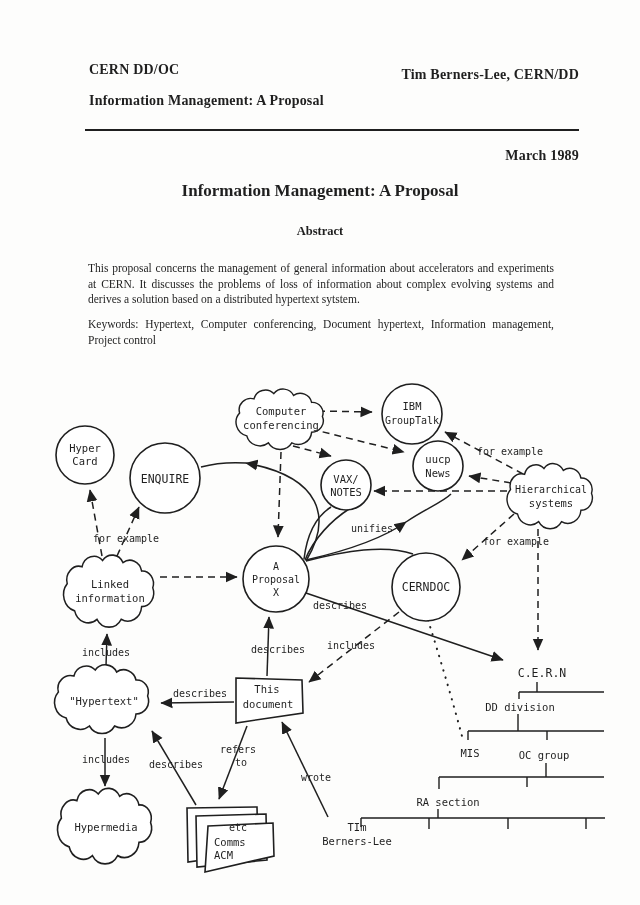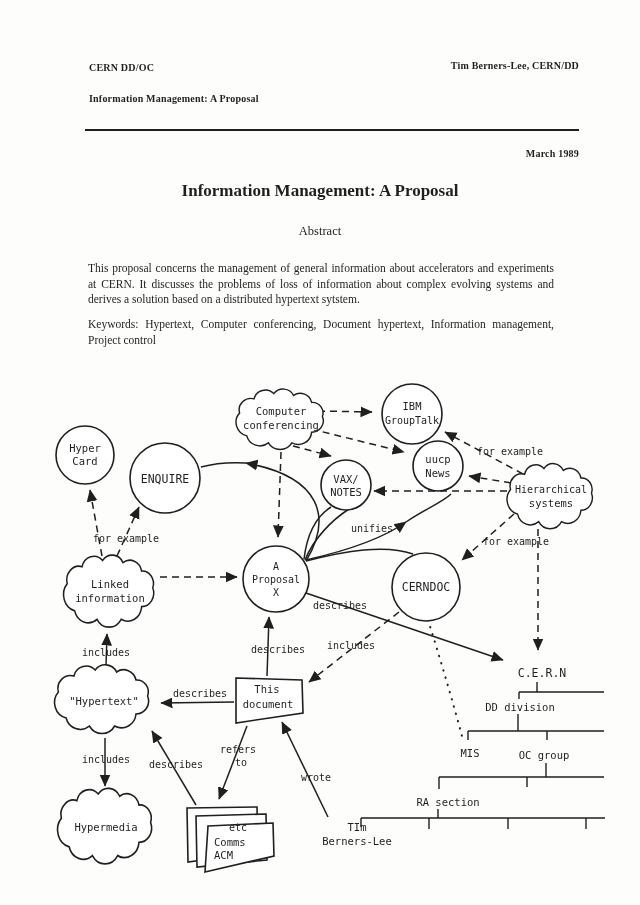--- a/index.html
+++ b/index.html
@@ -4,43 +4,43 @@
 <style>
   :root { --ink:#1f1f1f; --paper:#fdfdfc; }
   * { margin:0; padding:0; box-sizing:border-box; }
   html,body { width:640px; height:905px; }
   body {
     position:relative; width:640px; height:905px;
     background:var(--paper); color:var(--ink);
     font-family:"Liberation Serif", serif; overflow:hidden;
   }
   .abs { position:absolute; }
-  .hdr { font-weight:bold; font-size:10px; letter-spacing:.2px; }
+  .hdr { font-weight:bold; font-size:14px; letter-spacing:.2px; }
   .title { width:640px; text-align:center; font-weight:bold; font-size:17px; }
-  .abstract-h { width:640px; text-align:center; font-weight:normal; font-size:12.5px; }
+  .abstract-h { width:640px; text-align:center; font-weight:bold; font-size:12.5px; }
   .body-text { width:466px; font-size:11.5px; line-height:15.5px; text-align:justify;font-family:Liberation Serif, serif; }
   .rule { background:var(--ink); height:2px; }
   svg text {
     font-family:"DejaVu Sans Mono", monospace;
     fill:var(--ink); text-anchor:middle; font-size:10.5px;
   }
   svg .fs10 { font-size:10px; }
   svg .fs11 { font-size:11.5px; }
   svg .lbl { font-size:10px; }
   .shape { fill:#fff; stroke:var(--ink); stroke-width:1.6px; }
   .edge  { fill:none; stroke:var(--ink); stroke-width:1.5px; }
   .dashed { stroke-dasharray:7 5; }
   .dotted { stroke-dasharray:.5 7; stroke-linecap:round; stroke-width:2px; }
   .org { stroke:var(--ink); stroke-width:1.4px; fill:none; }
 </style>
 </head>
 <body>
 
 <div class="abs hdr" style="left:89px; top:62px;">CERN DD/OC</div>
-<div class="abs hdr" style="right:61px; top:60px;">Tim Berners-Lee, CERN/DD</div>
+<div class="abs hdr" style="right:61px; top:67px;">Tim Berners-Lee, CERN/DD</div>
 <div class="abs hdr" style="left:89px; top:93px;">Information Management: A Proposal</div>
 <div class="abs hdr" style="right:61px; top:102px;margin-top:46px;">March 1989</div>
 <div class="abs rule" style="left:85px; top:129px; width:494px;"></div>
 
 <div class="abs title" style="top:181px;">Information Management: A Proposal</div>
 <div class="abs abstract-h" style="top:224px;">Abstract</div>
 <div class="abs body-text" style="left:88px; top:261px;">This proposal concerns the management of general information about accelerators and experiments at CERN.  It discusses the problems of loss of information about complex evolving systems and derives a solution based on a distributed hypertext sytstem.</div>
 <div class="abs body-text" style="left:88px; top:317px;">Keywords: Hypertext, Computer conferencing, Document hypertext, Information management, Project control</div>
 
 <svg class="abs" style="left:0; top:0;" width="640" height="905" viewBox="0 0 640 905">

